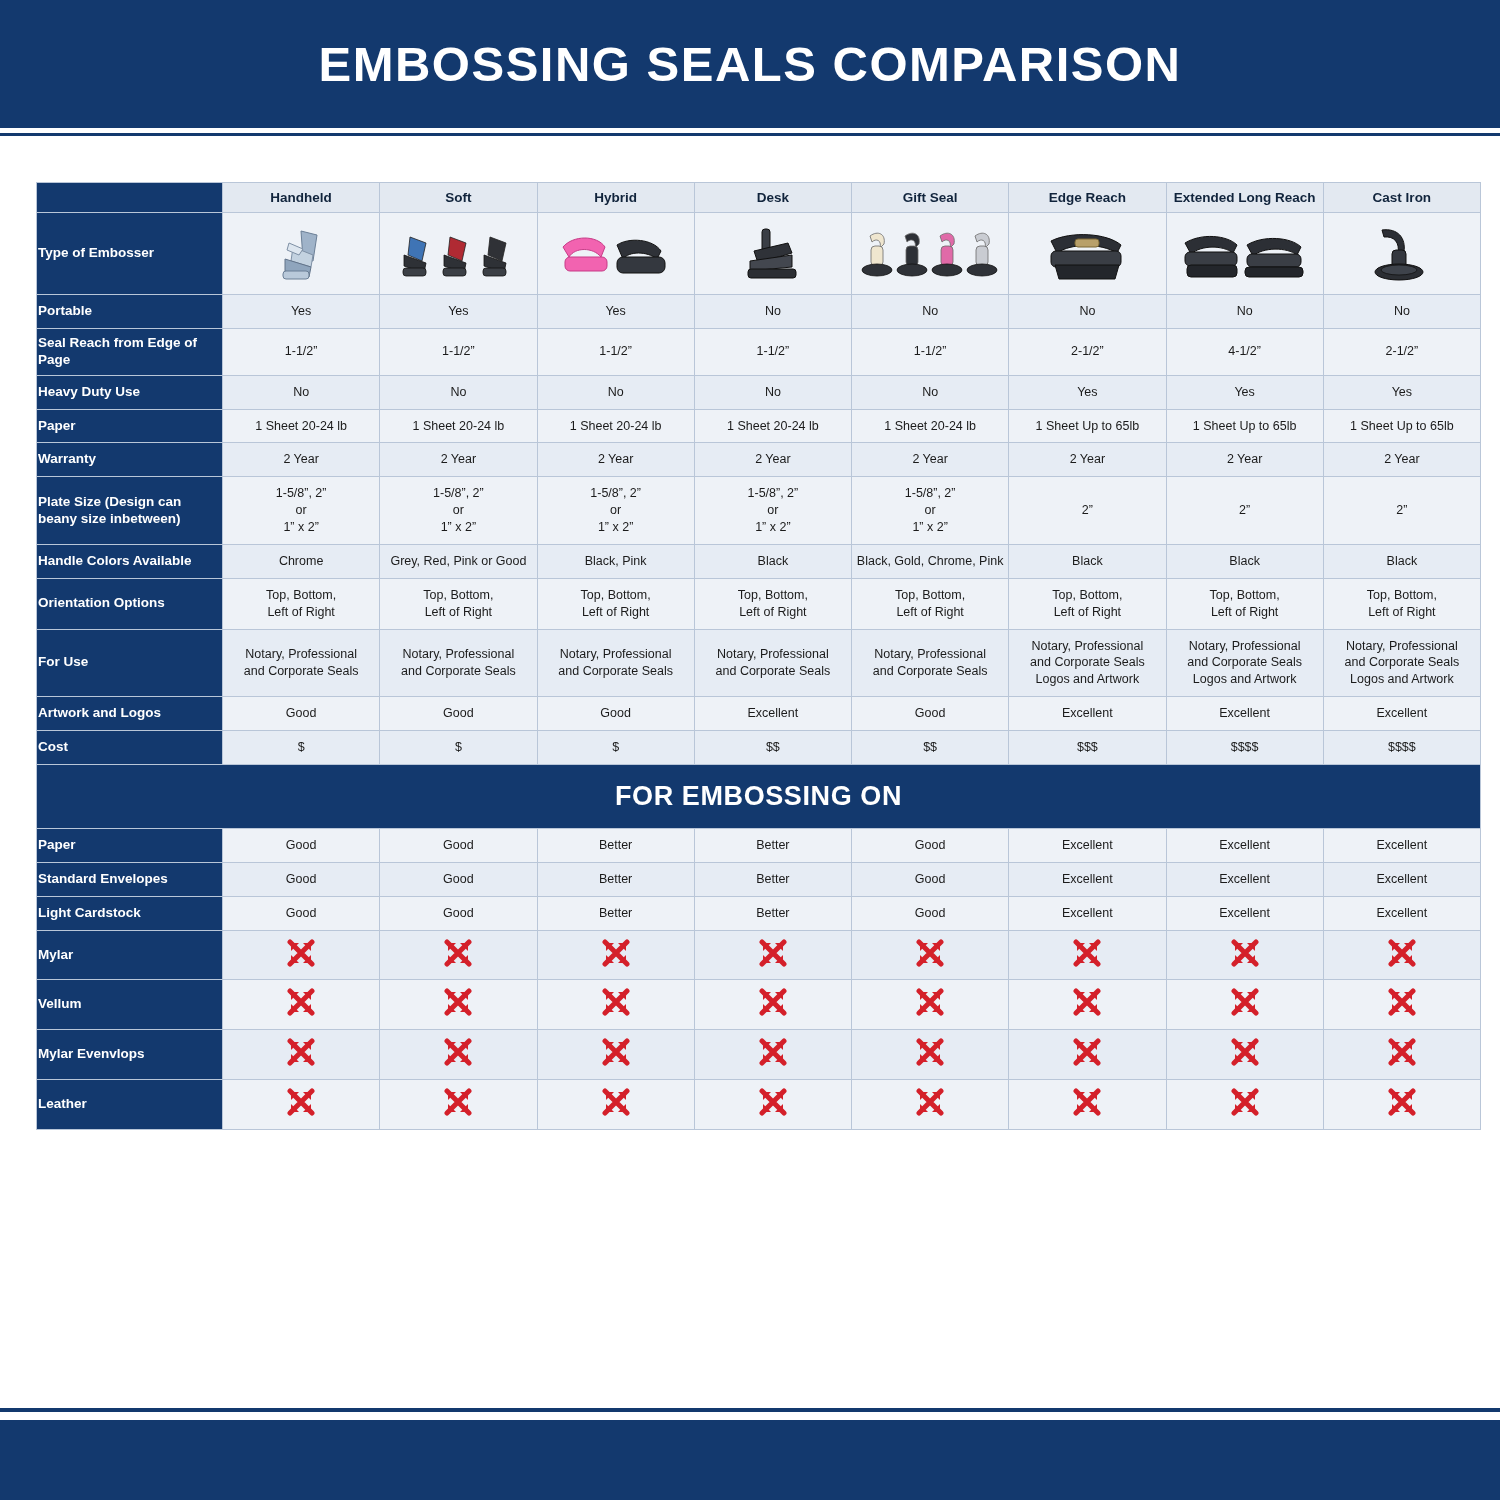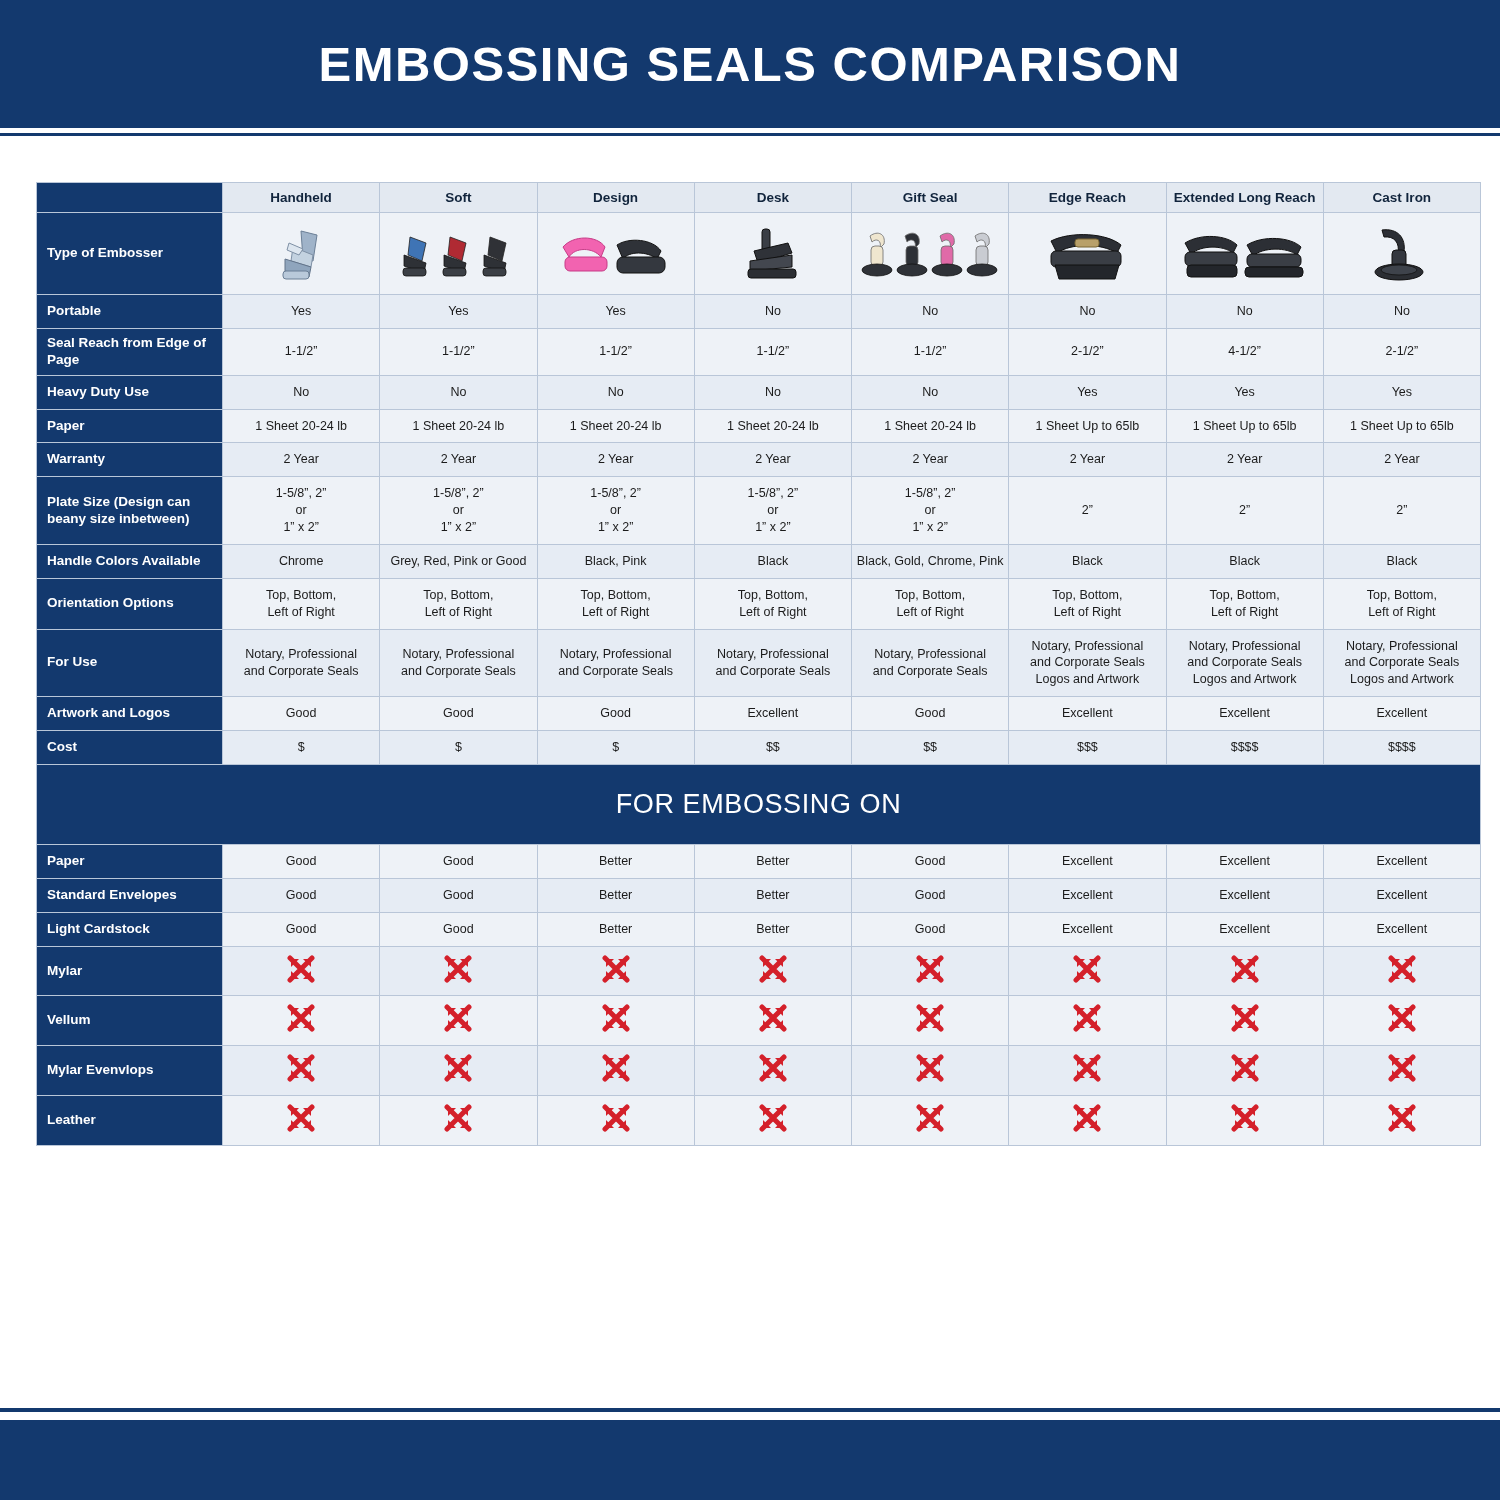--- a/index.html
+++ b/index.html
@@ -79,21 +79,21 @@
   }
   col.label-col { width: 186px; }
   col.data-col  { width: 157.25px; }
 
   .rowlabel {
     background: #13396e;
     color: #ffffff;
     font-size: 13.5px;
     font-weight: bold;
     text-align: left;
-    padding: 6px 10px;
+    padding: 6px 1px;
     line-height: 1.25;
     border: 1px solid #13396e;
   }
   .corner {
     background: #13396e;
     border: 1px solid #13396e;
   }
   .colhead {
     background: #e3e9f1;
     color: #11243c;
@@ -115,24 +115,24 @@
     font-size: 12.5px;
     text-align: center;
     padding: 8px 4px;
     line-height: 1.35;
   }
   tr.alt td.data { background: #e6ecf4; }
   .section-band {
     background: #13396e;
     color: #ffffff;
     font-size: 27px;
-    font-weight: normal;
+    font-weight: bold;
     text-align: center;
     letter-spacing: 0.6px;
-    padding: 24px 0;
+    padding: 16px 0;
     border: 1px solid #13396e;
   }
   
   .emb-svg { display: block; margin: 0 auto; }
 </style>
 </head>
 <body>
 
 <div id="page">
 
@@ -152,21 +152,21 @@
         <col class="data-col">
           <col class="data-col">
           <col class="data-col">
           <col class="data-col">
       </colgroup>
       <thead>
         <tr>
           <th class="corner"></th>
         <th class="colhead">Handheld</th>
             <th class="colhead">Soft</th>
-            <th class="colhead">Design</th>
+            <th class="colhead">Hybrid</th>
             <th class="colhead">Desk</th>
             <th class="colhead">Gift Seal</th>
             <th class="colhead">Edge Reach</th>
             <th class="colhead">Extended Long Reach</th>
             <th class="colhead">Cast Iron</th>
           </tr>
       </thead>
       <tbody id="tbody">
           <tr>
             <td class="rowlabel">Type of Embosser</td>

